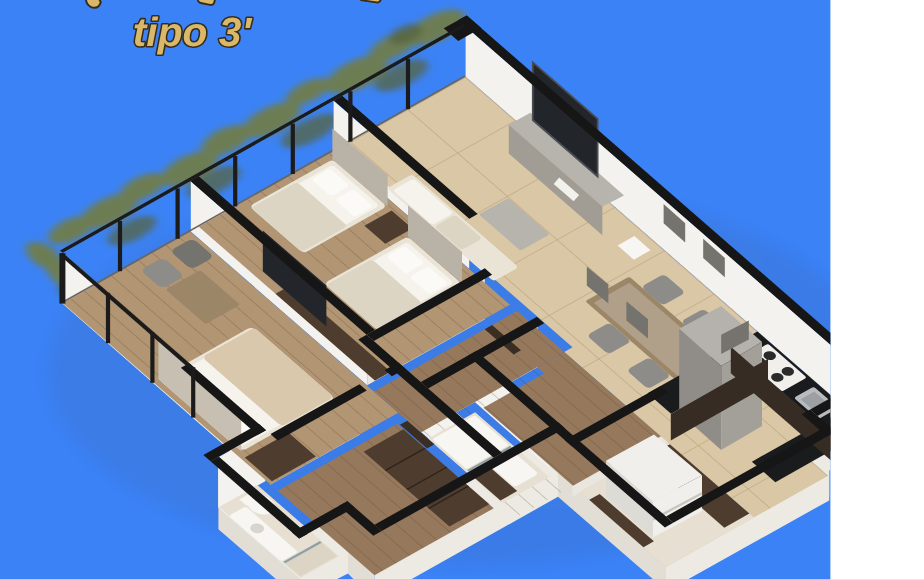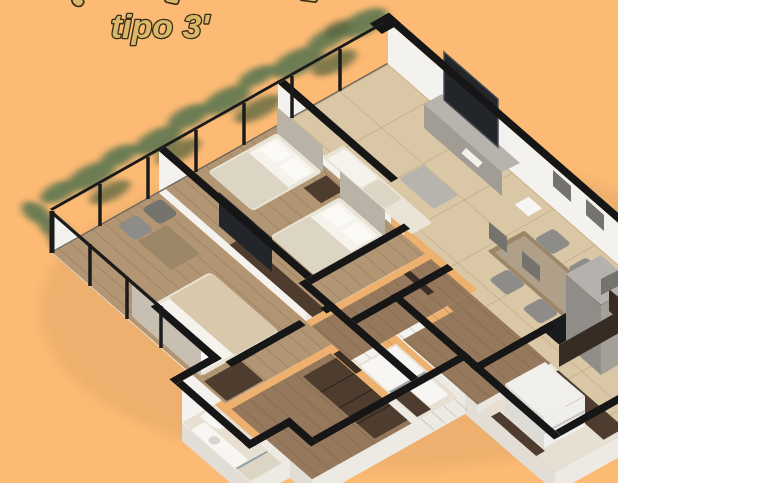--- a/index.html
+++ b/index.html
@@ -1,16 +1,16 @@
 <!DOCTYPE html>
 <html><head>
 <meta charset="utf-8">
 <style>
   html,body{margin:0;padding:0;background:#fff;}
-  #stage{position:relative;width:618px;height:483px;overflow:hidden;background:#fdba74;
+  #stage{position:relative;width:692px;height:483px;overflow:hidden;background:#3b82f6;
          font-family:"Liberation Sans",sans-serif;}
   svg{display:block}
   .ttl{font-family:"Liberation Sans",sans-serif;font-weight:bold;font-style:italic;}
 </style>
 </head>
 <body>
 
 <div id="stage">
 <svg width="770" height="483" viewBox="0 0 770 483">
   <defs>

